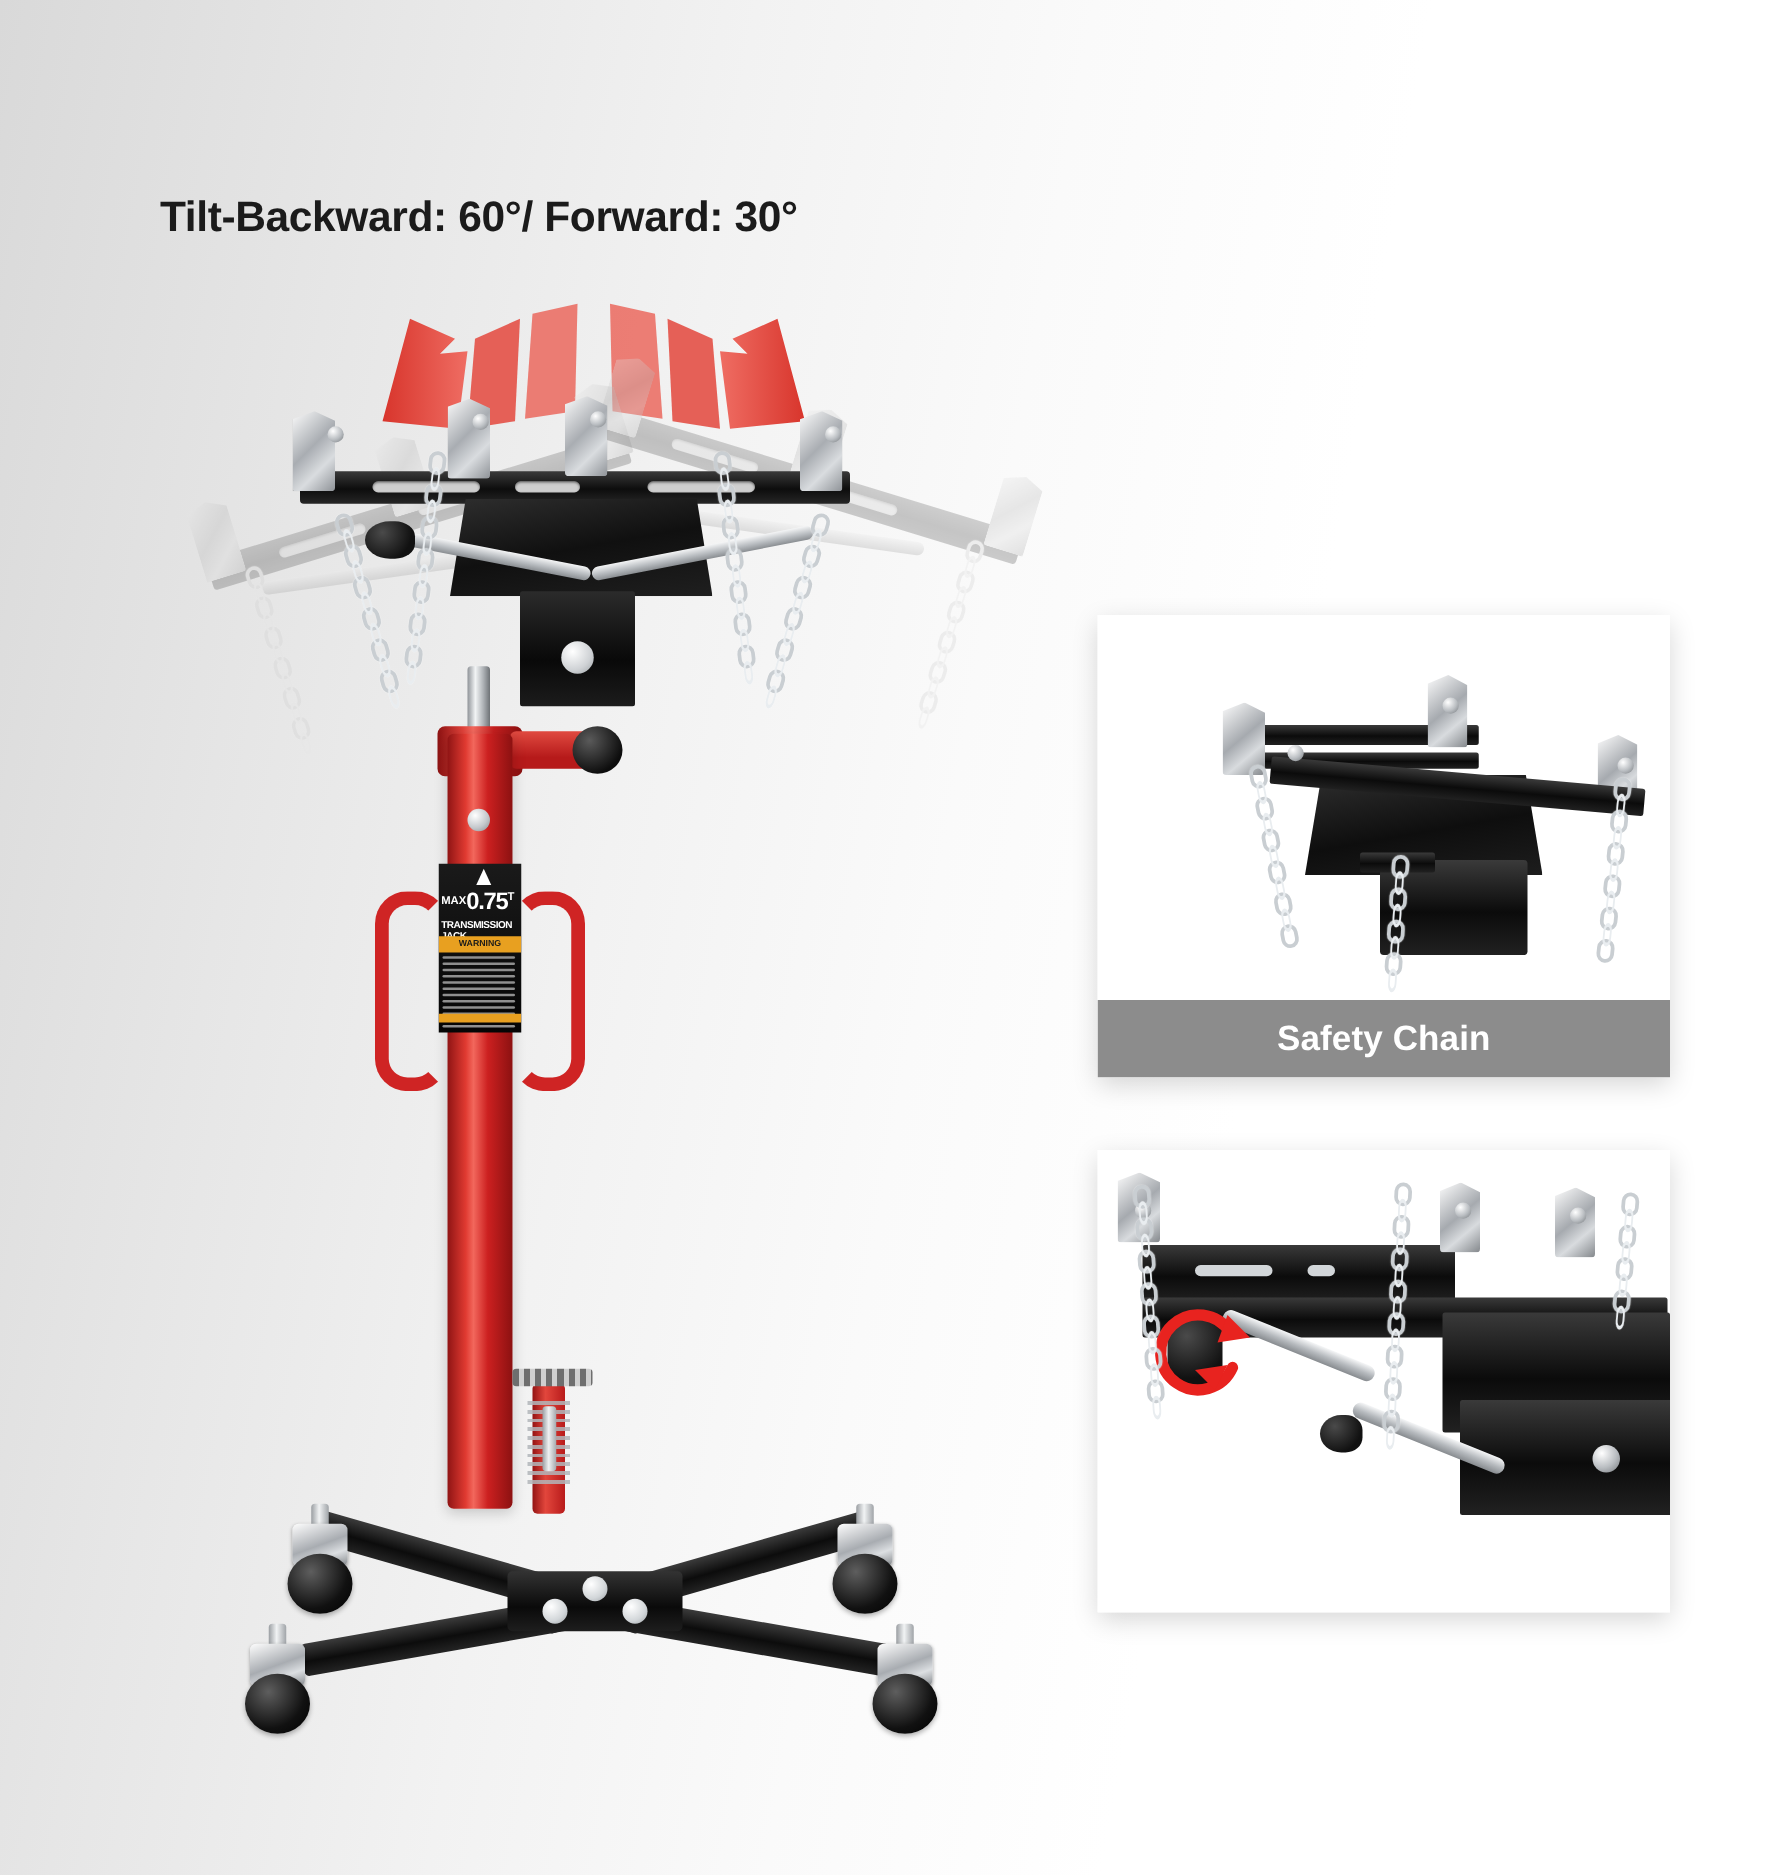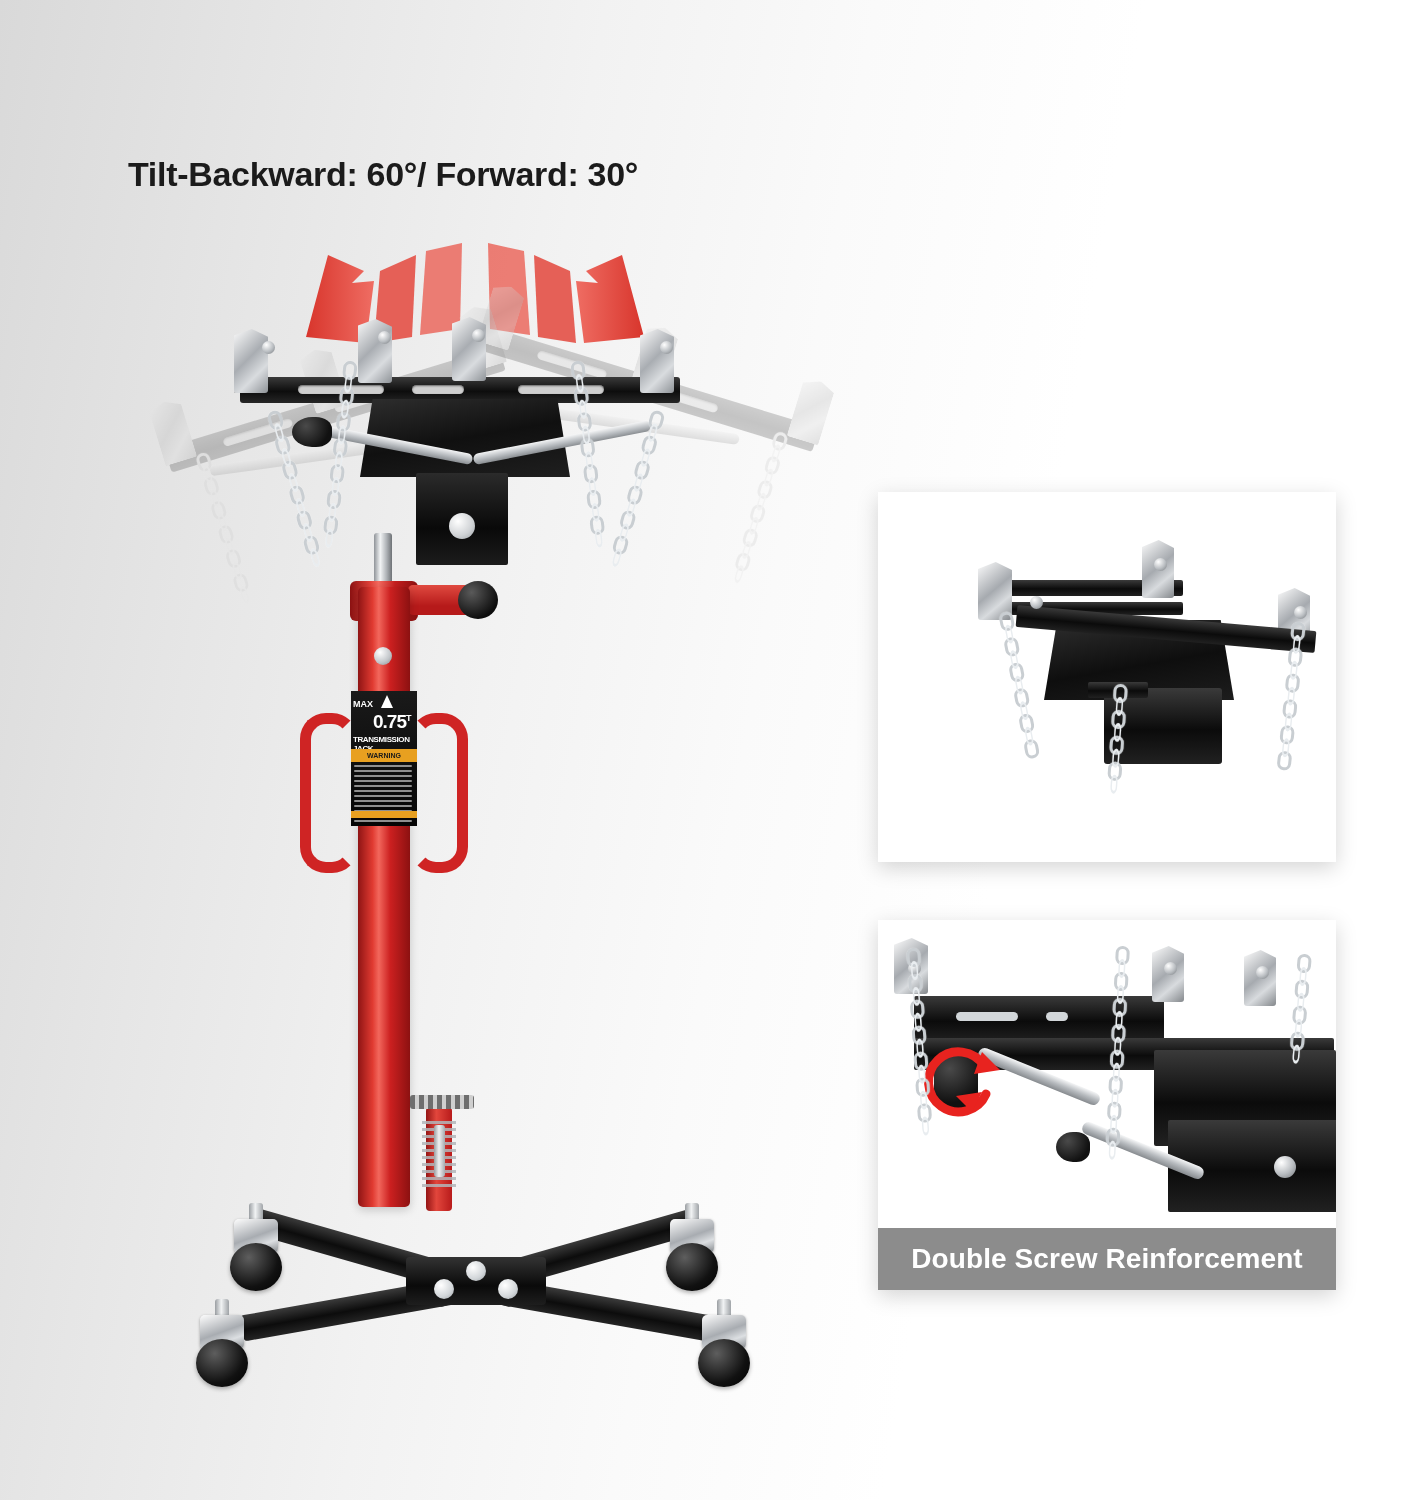--- a/index.html
+++ b/index.html
@@ -77,21 +77,21 @@
           background:radial-gradient(circle at 34% 30%,#fff,#c3c7cb 58%,#85898d); }
 
   
   .label{ position:absolute; left:201px; top:476px; width:66px; height:135px;
           background:linear-gradient(180deg,#1a1a1a,#050505); overflow:hidden;
           font-family:"Liberation Sans", sans-serif; color:#fff; }
   .label .up{ position:absolute; left:30px; top:4px; width:0;height:0;
               border-left:6px solid transparent;border-right:6px solid transparent;border-bottom:13px solid #fff; }
   .label .tonnage{ position:absolute; left:4px; top:20px; font-size:19px; font-weight:800; letter-spacing:-1px; }
   .label .tonnage small{ font-size:9px; vertical-align:super; }
-  .label .max{ position:absolute; left:2px; top:8px; font-size:9px; font-weight:800; color:#fff; }
+  .label .max{ position:absolute; left:2px; top:24px; font-size:9px; font-weight:800; color:#fff; }
   .label .prod{ position:absolute; left:2px; top:44px; font-size:8px; font-weight:700; letter-spacing:-.4px; }
   .label .warn{ position:absolute; left:0; top:58px; width:100%; height:13px;
                 background:#e8a020; color:#1a1a1a; font-size:7px; font-weight:800;
                 display:flex; align-items:center; justify-content:center; }
   .label .lines{ position:absolute; left:3px; top:74px; width:58px; }
   .label .lines i{ display:block; height:2px; margin-bottom:3px; background:#8f8f8f; border-radius:1px; }
   .label .stripe{ position:absolute; left:0; bottom:8px; width:100%; height:7px; background:#e8a020; }
 
   
   .loop{ position:absolute; top:498px; width:58px; height:160px;
@@ -450,20 +450,23 @@
           <div class="link"></div>
           <div class="link"></div>
         <div class="link"></div>
           <div class="link"></div>
           <div class="link"></div>
           <div class="link"></div>
         <div class="link"></div>
           <div class="link"></div>
           <div class="link"></div>
       </div>
+    </div>
+    <div class="capbar">
+      <span>Safety Chain</span>
     </div>
   </div>
 
   <div class="panel bot">
     <div class="photo">
       <div class="pbar" style="left:36px;top:76px;width:250px;height:46px;"></div>
       <div class="pbar" style="left:36px;top:118px;width:420px;height:32px;"></div>
       <div class="pbar" style="left:276px;top:130px;width:182px;height:96px;"></div>
       <div class="pbar" style="left:290px;top:200px;width:170px;height:92px;"></div>
       <i style="position:absolute;left:78px;top:92px;width:62px;height:9px;border-radius:5px;background:#d2d6d9;"></i>
@@ -522,18 +525,15 @@
           <div class="link"></div>
           <div class="link"></div>
           <div class="link"></div>
         <div class="link"></div>
           <div class="link"></div>
           <div class="link"></div>
           <div class="link"></div>
       </div>
       <div class="bolt" style="left:396px;top:236px;width:22px;height:22px;"></div>
     </div>
-    <div class="capbar">
-      <span>Double Screw Reinforcement</span>
-    </div>
   </div>
 
 </div>
 
 </body></html>

